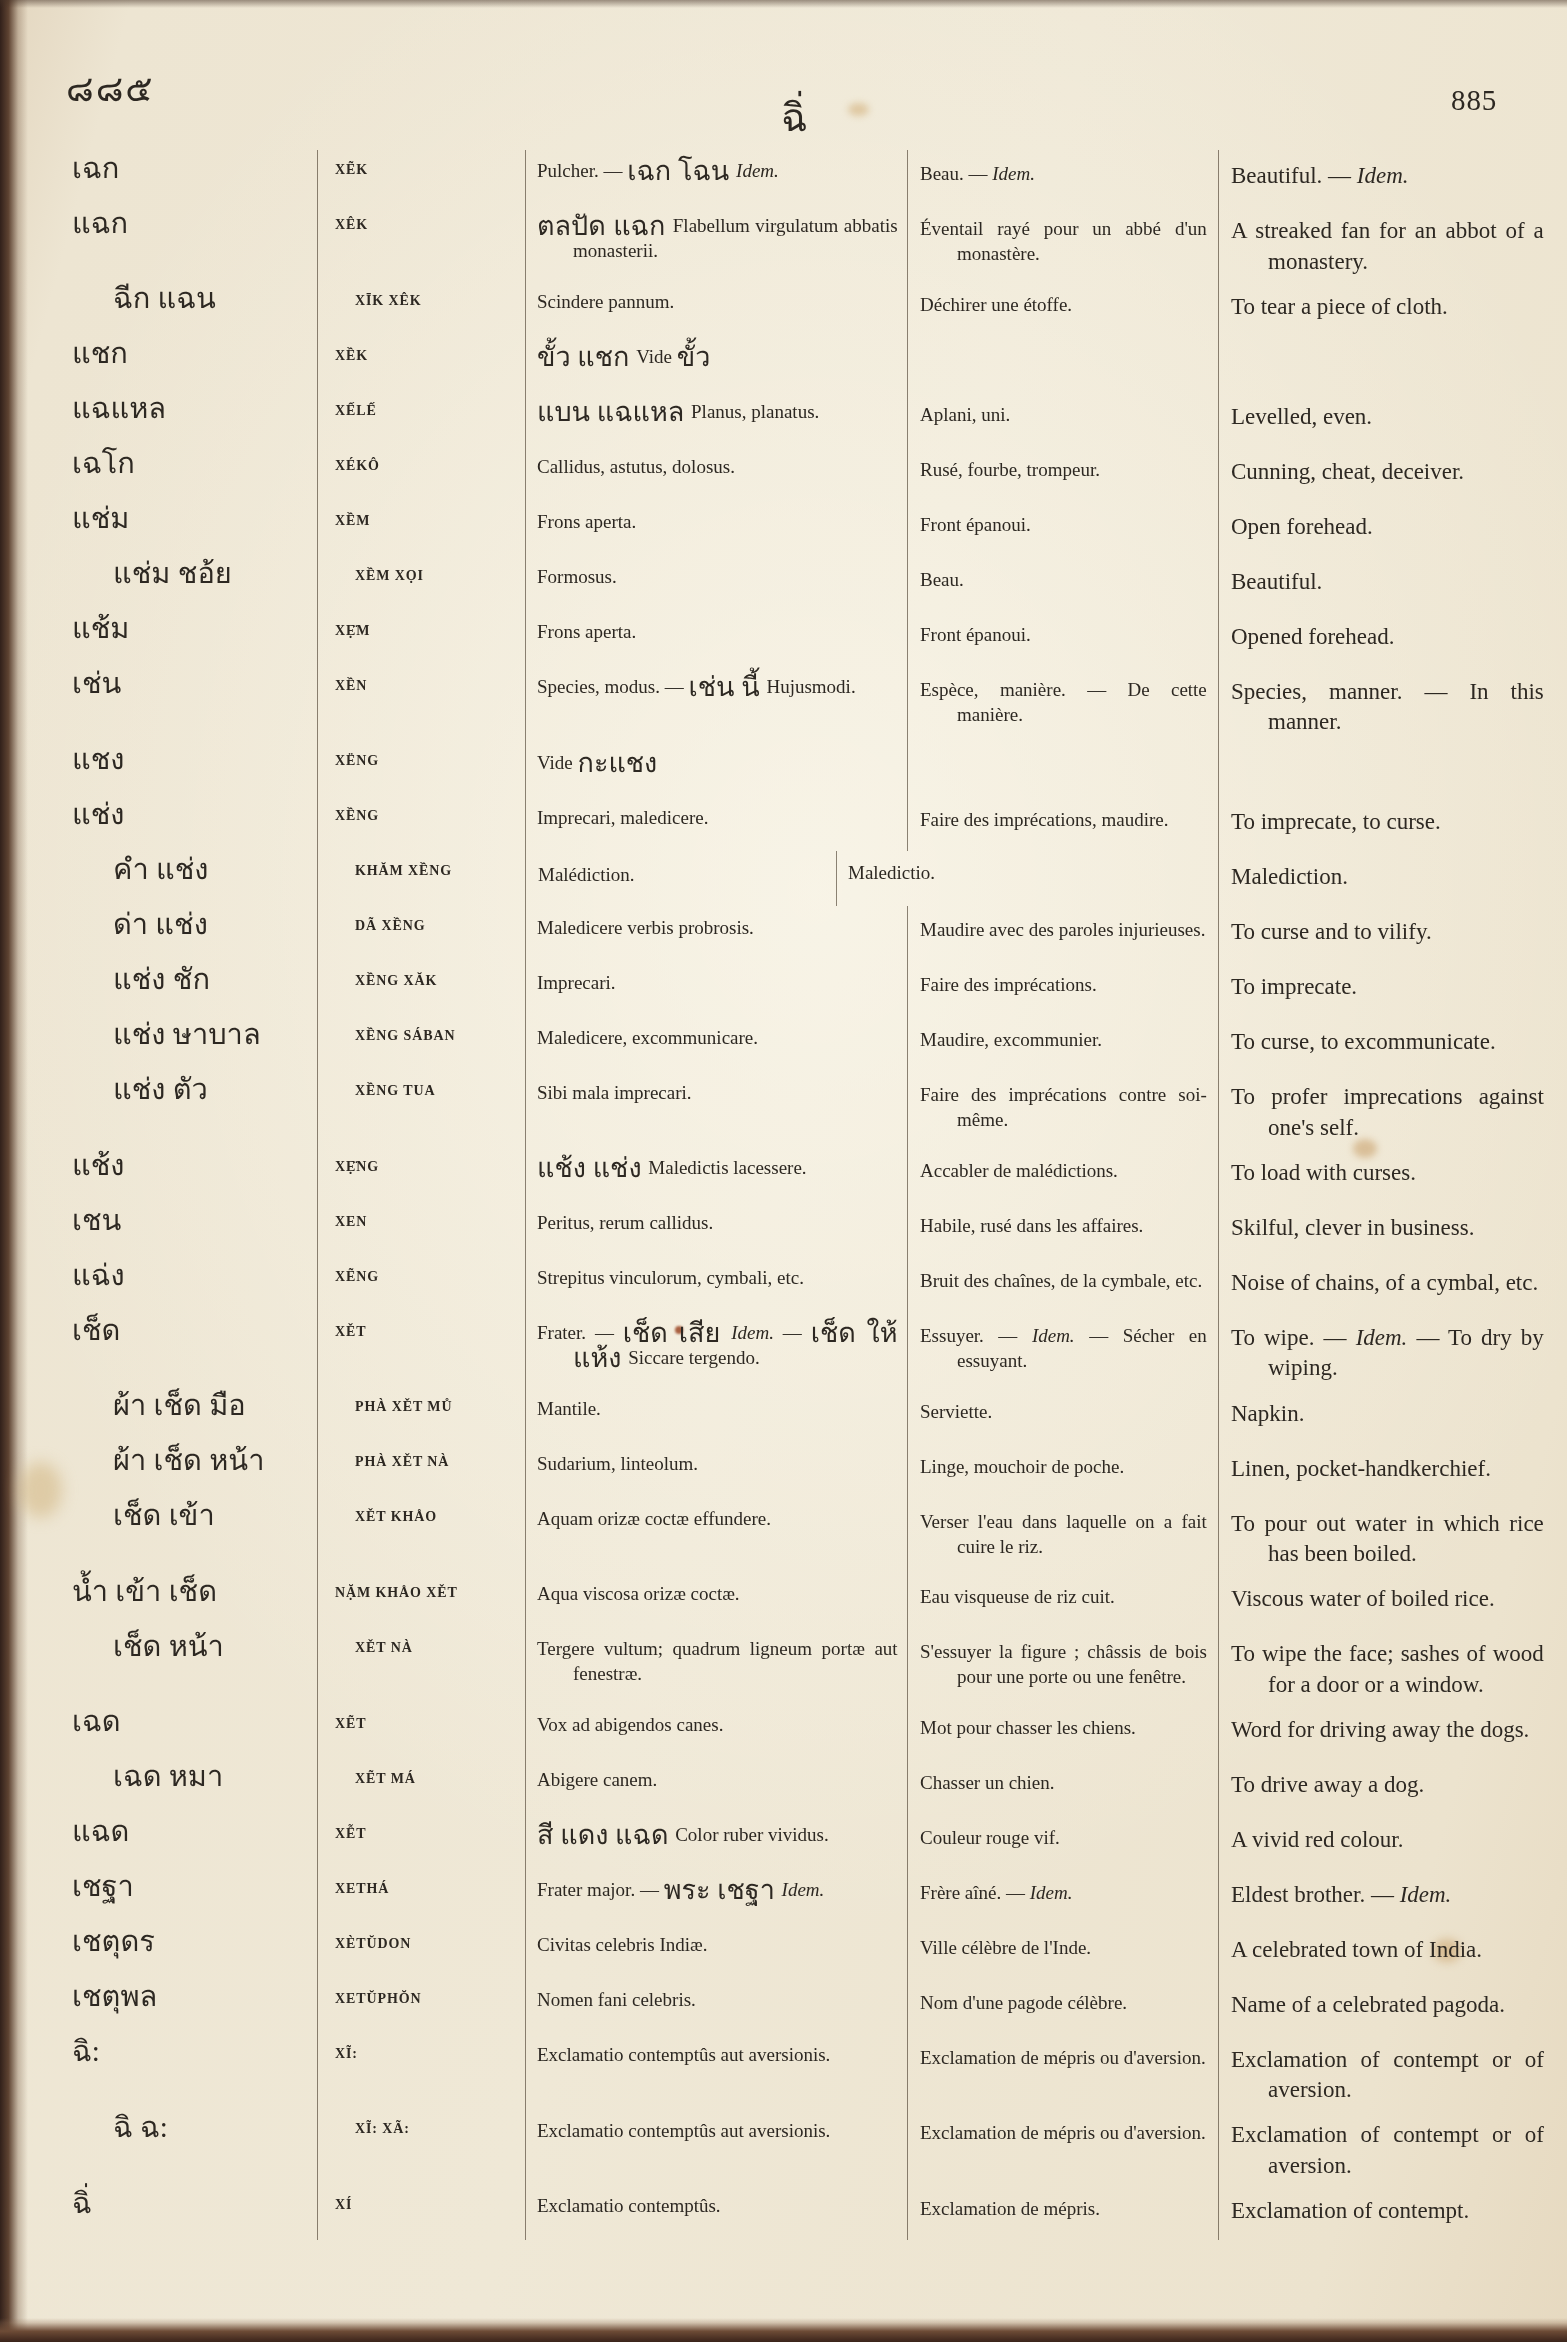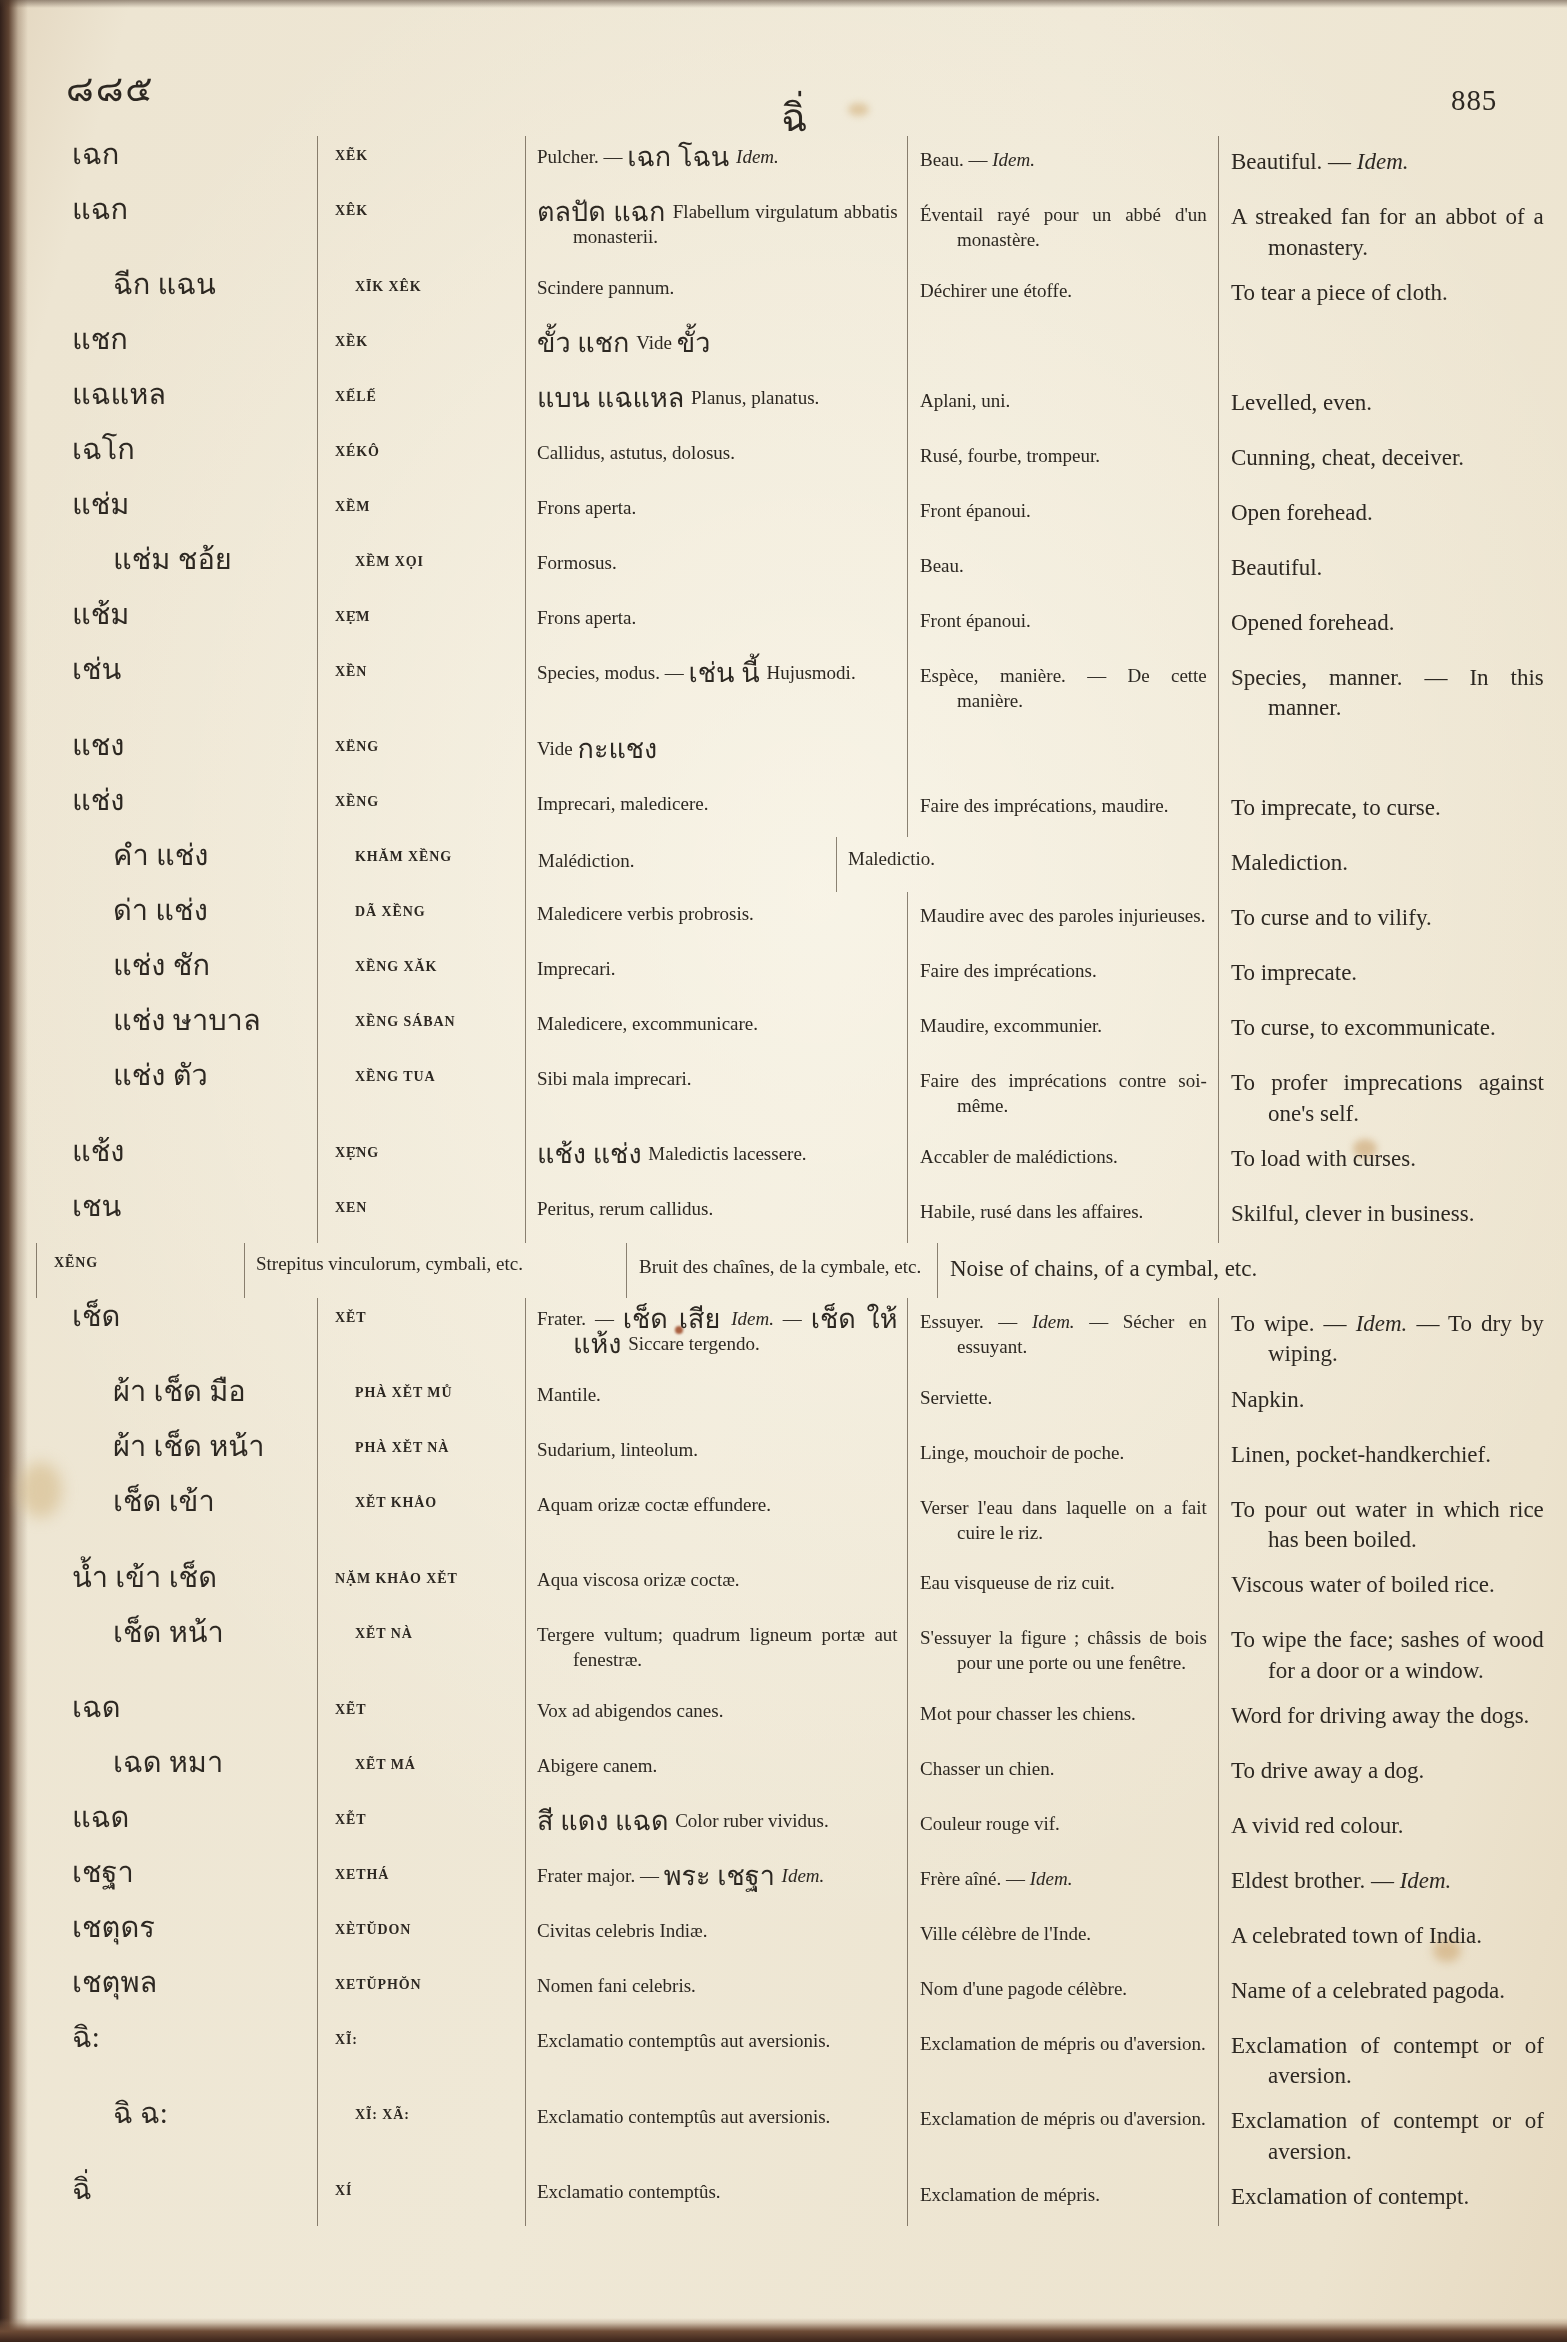--- a/index.html
+++ b/index.html
@@ -28,21 +28,21 @@
   .stain.s3{left:1433px;top:1939px;width:28px;height:22.5px;background:rgba(200,155,95,0.5);filter:blur(4.7px);}
   .stain.s4{left:19px;top:1462px;width:43px;height:56px;background:rgba(205,170,110,0.45);filter:blur(7.5px);}
   .stain.s5{left:848px;top:103px;width:20.6px;height:13px;background:rgba(205,165,105,0.5);filter:blur(3.7px);}
 
   
   .folio-thai{position:absolute;left:66px;top:60px;font-size:36px;letter-spacing:1.9px;font-family:Liberation Serif, serif;}
   .section-glyph{position:absolute;left:781px;top:86px;font-size:39px;}
   .page-number{position:absolute;left:1451px;top:84px;font-size:29px;letter-spacing:0.9px;}
 
   
-  .tbl{position:absolute;left:36px;top:136px;width:1520px;}
+  .tbl{position:absolute;left:36px;top:150px;width:1520px;}
   .row{display:flex;align-items:stretch;min-height:55px;}
   .cell{box-sizing:border-box;flex:0 0 auto;}
   .c-thai   {width:281px;padding:1.9px 5.6px 3.7px 36px;font-size:29px;line-height:1.15;}
   .c-roman  {width:208px;padding:12px 5.6px 3.7px 17px;border-left:0.9px solid rgba(80,68,52,0.65);
              font-size:14px;font-weight:bold;letter-spacing:0.9px;}
   .c-latin  {width:382px;padding:8.4px 9.4px 3.7px 47px;border-left:0.9px solid rgba(80,68,52,0.65);
              font-size:19px;line-height:1.32;text-indent:-36px;text-align:justify;}
   .c-french {width:311px;padding:11.2px 11.2px 3.7px 49px;border-left:0.9px solid rgba(80,68,52,0.65);
              font-size:19px;line-height:1.32;text-indent:-37px;text-align:justify;}
   .c-english{width:337px;padding:11.2px 11.2px 3.7px 49px;border-left:0.9px solid rgba(80,68,52,0.65);
@@ -217,20 +217,21 @@
 
   <div class="row">
     <div class="cell c-thai">เชน</div>
     <div class="cell c-roman">XEN</div>
     <div class="cell c-latin"><span class="seg-l">Peritus, rerum callidus.</span></div>
     <div class="cell c-french"><span class="seg-l">Habile, rusé dans les affaires.</span></div>
     <div class="cell c-english"><span class="seg-l">Skilful, clever in business.</span></div>
   </div>
 
   <div class="row">
+    <div class="cell c-thai">แฉ่ง</div>
     <div class="cell c-roman">XẼNG</div>
     <div class="cell c-latin"><span class="seg-l">Strepitus vinculorum, cymbali, etc.</span></div>
     <div class="cell c-french"><span class="seg-l">Bruit des chaînes, de la cymbale, etc.</span></div>
     <div class="cell c-english"><span class="seg-l">Noise of chains, of a cymbal, etc.</span></div>
   </div>
 
   <div class="row">
     <div class="cell c-thai">เช็ด</div>
     <div class="cell c-roman">XĚT</div>
     <div class="cell c-latin"><span class="seg-l">Frater. — </span><span class="seg-th">เช็ด เสีย </span><span class="seg-i">Idem.</span><span class="seg-l"> — </span><span class="seg-th">เช็ด ให้ แห้ง </span><span class="seg-l">Siccare tergendo.</span></div>

